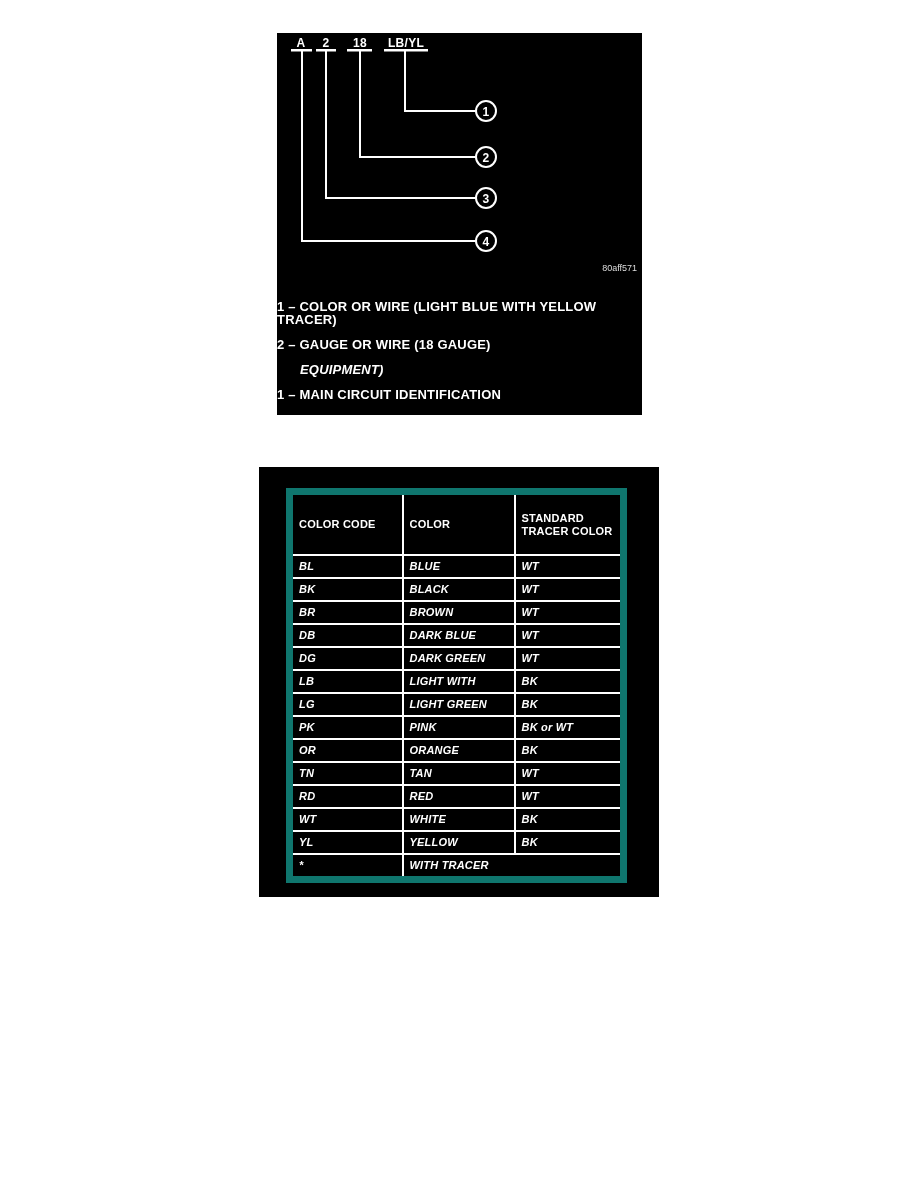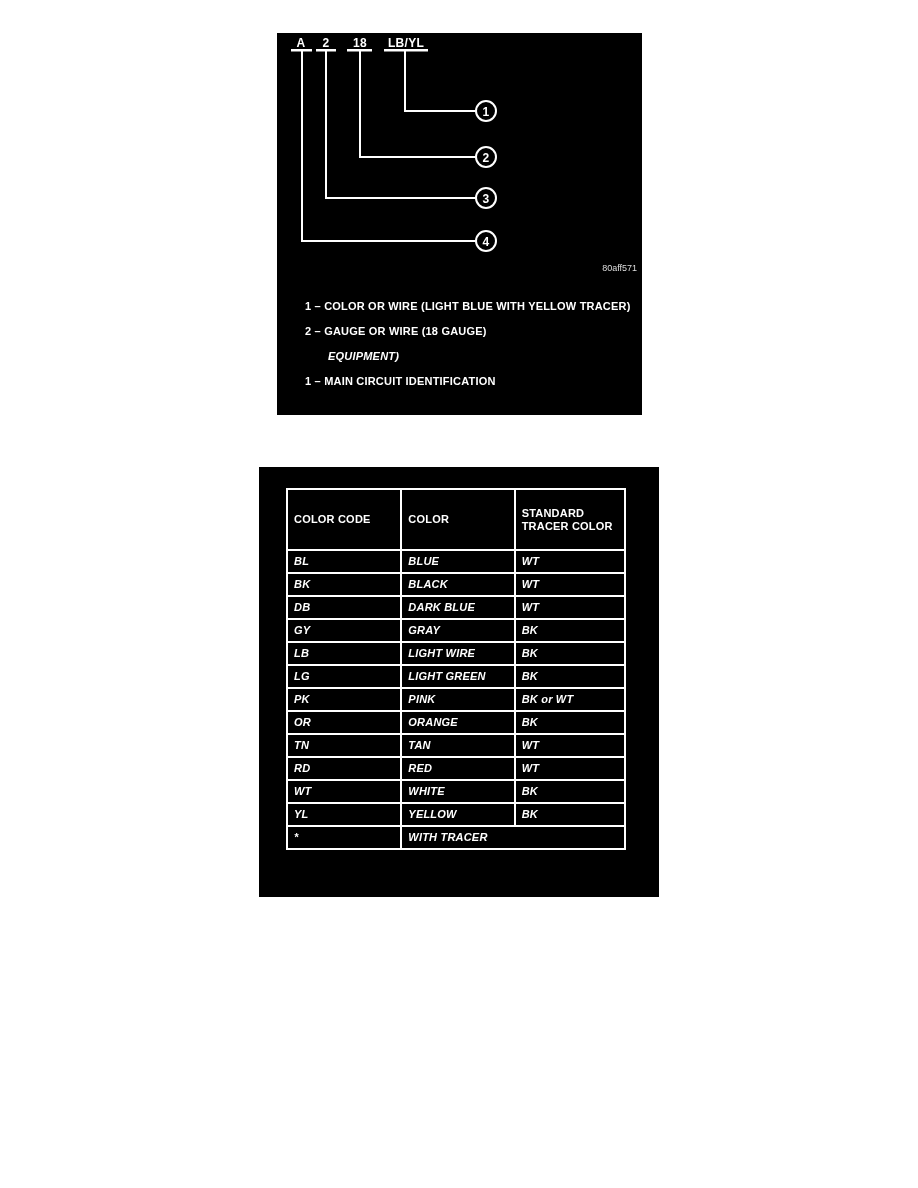--- a/index.html
+++ b/index.html
@@ -22,39 +22,39 @@
     font-family: "Liberation Sans", sans-serif;
     font-weight: bold;
     font-size: 12px;
     letter-spacing: 0.3px;
   }
   svg text.figid { font-size: 9px; font-weight: normal; fill: #dddddd; letter-spacing: 0; }
 
   
   .legend {
     position: absolute;
-    left: 28px;
+    left: 0;
     top: 267px;
     width: 348px;
     color: #ffffff;
     font-weight: bold;
-    font-size: 11px;
+    font-size: 13px;
     line-height: 13px;
     letter-spacing: 0.2px;
   }
   .legend-item { margin-bottom: 12px; }
   .legend-line.cont { padding-left: 23px; font-style: italic; }
 
   
   table.colortab {
     border-collapse: collapse;
     table-layout: fixed;
     width: 340px;
     margin: 21px 0 0 27px;
-    border: 1px solid #0f766e;
+    border: 7px solid #0f766e;
     background: #000000;
   }
   table.colortab th, table.colortab td {
     border: 2px solid #ffffff;
     color: #ffffff;
     font-family: "Liberation Sans", sans-serif;
     font-weight: bold;
     font-size: 11px;
     line-height: 13px;
     letter-spacing: 0.2px;
@@ -148,32 +148,37 @@
             <td>BL</td>
             <td>BLUE</td>
             <td>WT</td>
           </tr>
           <tr>
             <td>BK</td>
             <td>BLACK</td>
             <td>WT</td>
           </tr>
           <tr>
+            <td>BR</td>
+            <td>BROWN</td>
+            <td>WT</td>
+          </tr>
+          <tr>
             <td>DB</td>
             <td>DARK BLUE</td>
             <td>WT</td>
           </tr>
           <tr>
-            <td>GY</td>
-            <td>GRAY</td>
-            <td>BK</td>
+            <td>DG</td>
+            <td>DARK GREEN</td>
+            <td>WT</td>
           </tr>
           <tr>
             <td>LB</td>
-            <td>LIGHT WIRE</td>
+            <td>LIGHT WITH</td>
             <td>BK</td>
           </tr>
           <tr>
             <td>LG</td>
             <td>LIGHT GREEN</td>
             <td>BK</td>
           </tr>
           <tr>
             <td>PK</td>
             <td>PINK</td>

